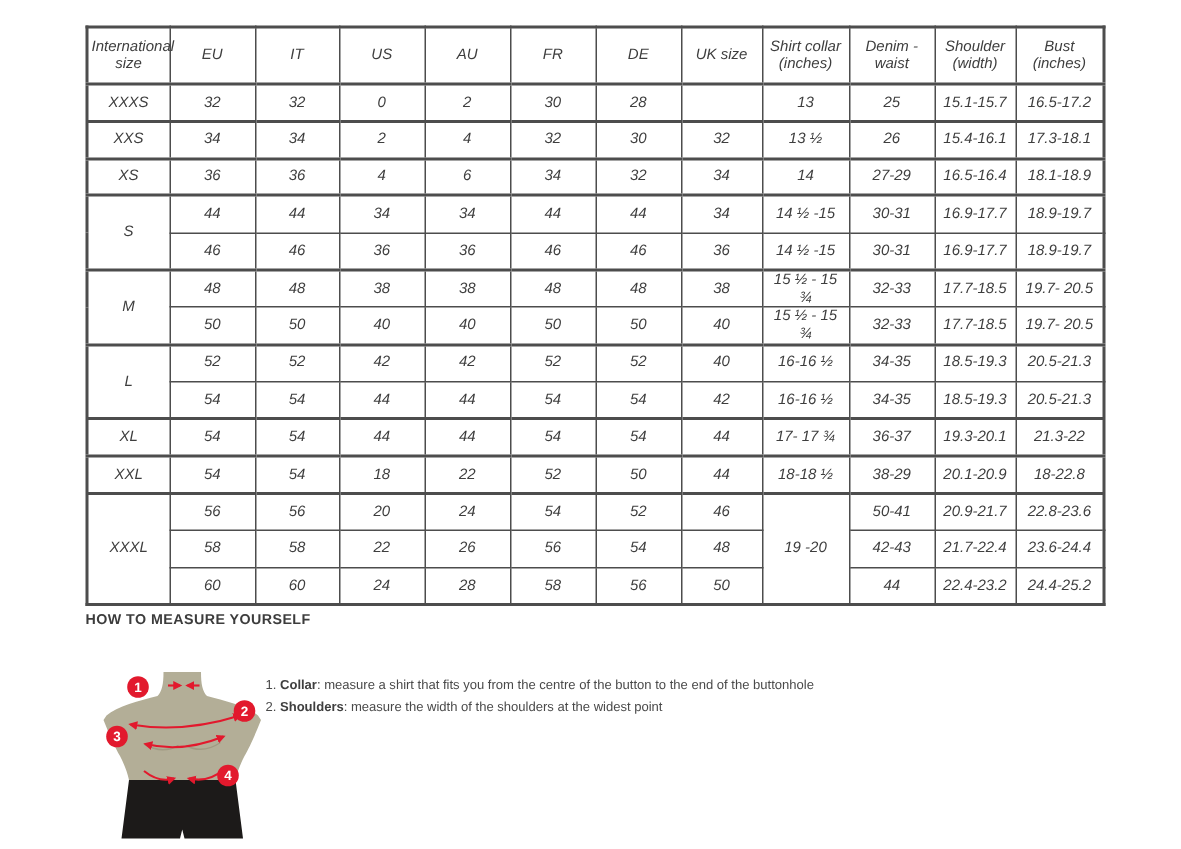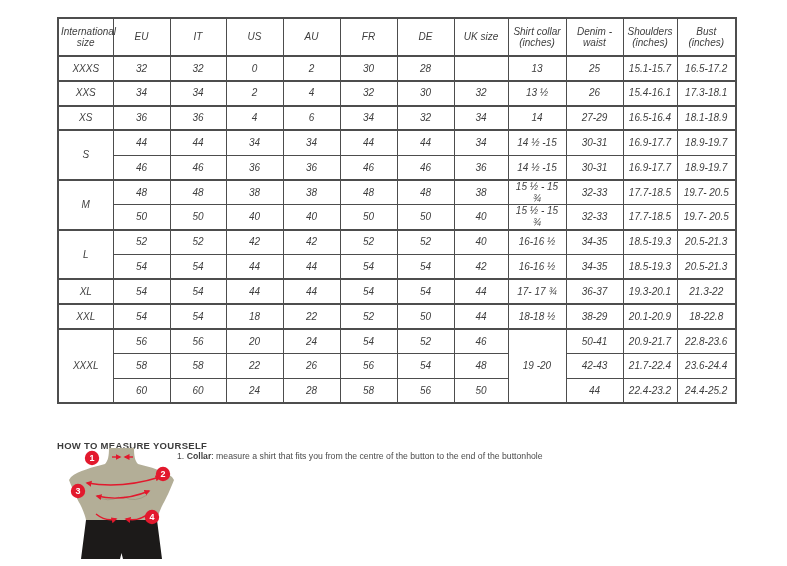--- a/index.html
+++ b/index.html
@@ -11,21 +11,21 @@
               border-collapse:collapse;table-layout:fixed;
               font-size:10px;color:#3e3e3e;border:2px solid #4d4d4d;font-style:italic;}
   #size-table th,#size-table td{border:1px solid #4d4d4d;text-align:center;
               vertical-align:middle;padding:0 2px;font-weight:normal;line-height:1.15;}
   #size-table thead tr{height:38px;}
   #size-table thead th{border-bottom-width:2px;}
   #size-table tbody tr{height:24.8px;}
   #size-table tbody tr.grp-start td{border-top-width:2px;}
 
   
-  .measure-title{position:absolute;left:57px;top:440px;font-size:9.5px;font-weight:bold;
+  .measure-title{position:absolute;left:57px;top:408px;font-size:9.5px;font-weight:bold;
                  letter-spacing:.3px;color:#3c3c3c;text-align:center;}
   .steps{position:absolute;left:177px;top:451px;font-size:8.7px;color:#4a4a4a;}
   .step{height:14.6px;white-space:nowrap;}
   .step b{color:#3f3f3f;margin-top:46px;}
   #mannequin{position:absolute;left:60px;top:444px;}
 </style>
 </head>
 <body>
 
 <div class="page">
@@ -50,21 +50,21 @@
           <th>International size</th>
           <th>EU</th>
           <th>IT</th>
           <th>US</th>
           <th>AU</th>
           <th>FR</th>
           <th>DE</th>
           <th>UK size</th>
           <th>Shirt collar (inches)</th>
           <th>Denim - waist</th>
-          <th>Shoulders (inches)</th>
+          <th>Shoulder (width)</th>
           <th>Bust (inches)</th>
         </tr>
       </thead>
     <tbody>
         <tr class="grp-start">
           <td rowspan="1">XXXS</td>
           <td>32</td>
           <td>32</td>
           <td>0</td>
           <td>2</td>
@@ -286,15 +286,16 @@
       <text x="103" y="33.2" fill="#fff">2</text>
       <circle cx="18" cy="47" r="7.2" fill="#e2192d"></circle>
       <text x="18" y="50.2" fill="#fff">3</text>
       <circle cx="92" cy="73" r="7.2" fill="#e2192d"></circle>
       <text x="92" y="76.2" fill="#fff">4</text>
     </g>
   </svg>
 
   <div class="steps">
     <div class="step"><span>1.</span> <b>Collar</b><span>: measure a shirt that fits you from the centre of the button to the end of the buttonhole</span></div>
+    <div class="step"><span>2.</span> <b>Shoulders</b><span>: measure the width of the shoulders at the widest point</span></div>
   </div>
 
 </div>
 
 </body></html>

